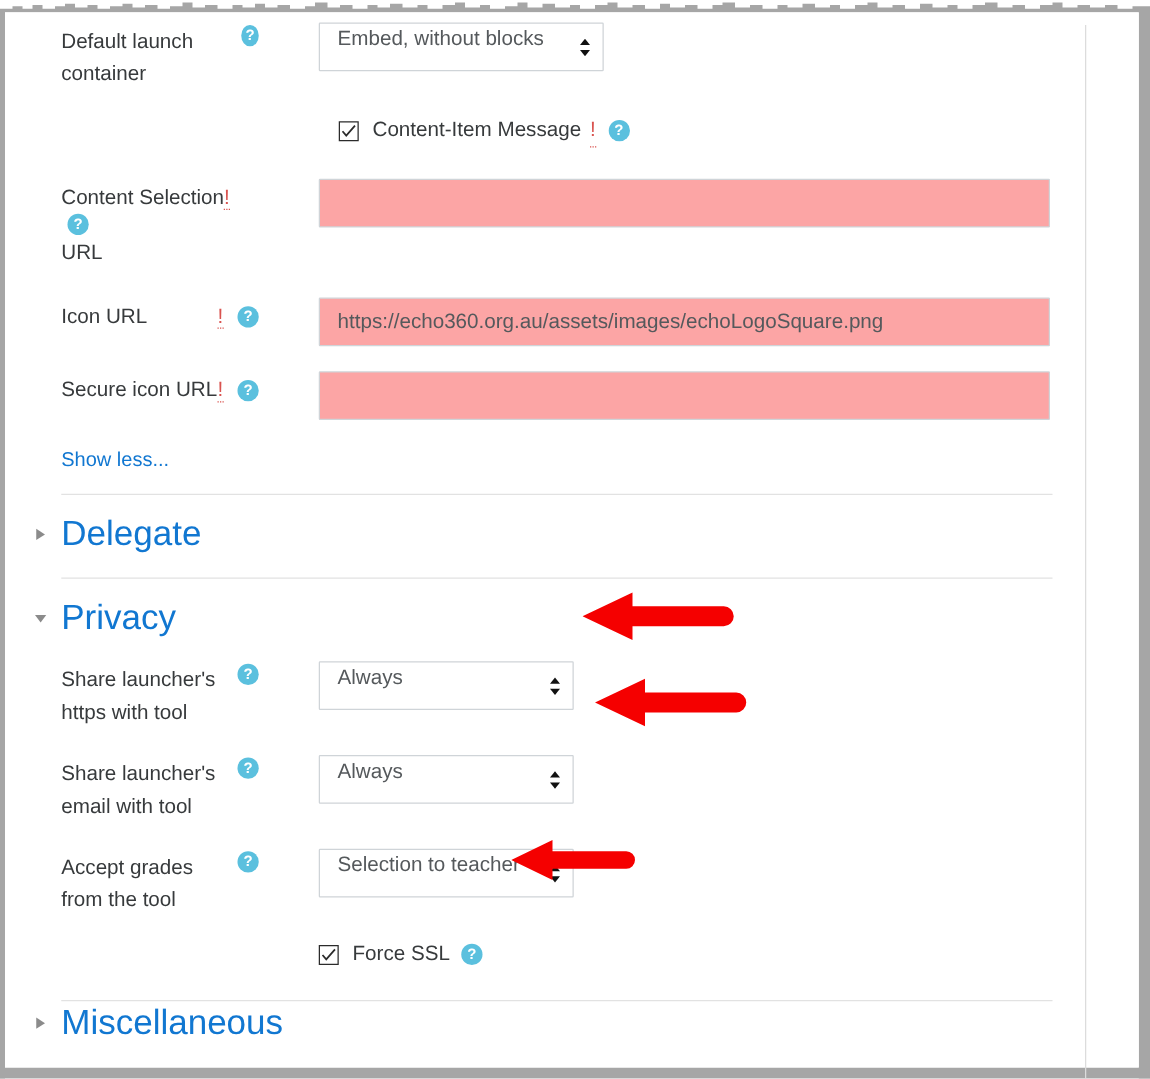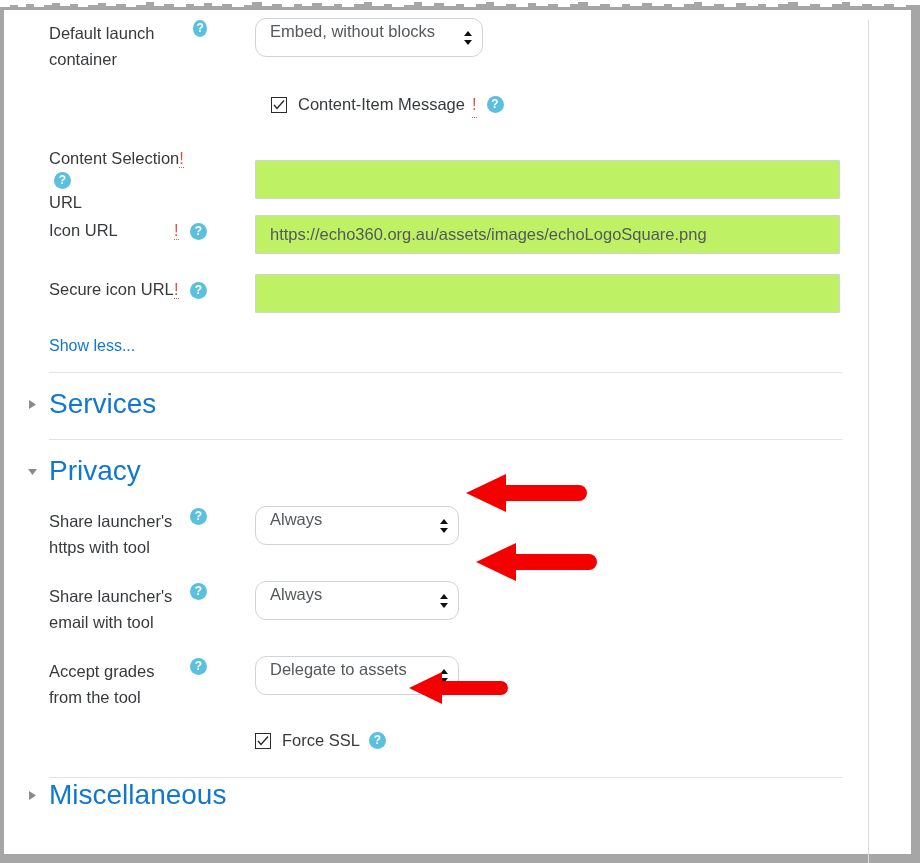--- a/index.html
+++ b/index.html
@@ -133,38 +133,38 @@
     display: inline-flex;
     align-items: center;
     height: 39px;
     border: 1px solid #cfd4d8;
     background: #ffffff;
     box-sizing: border-box;
     padding: 0 28px 12px 14px;
     color: #55595c;
     font-size: 16.5px;
     cursor: pointer;
-    border-radius: 11px;
+    border-radius: 1px;
   }
   .select .caret {
     position: absolute;
     right: 9px;
     top: 50%;
     transform: translateY(-50%);
     width: 10px;
     height: 16px;
   }
   .select-value { white-space: nowrap; }
 
   
   .text-input {
     display: block;
     height: 39px;
     border: 1px solid #cfd4d8;
-    background: #bef264;
+    background: #fca5a5;
     box-sizing: border-box;
     padding: 0 14px;
     color: #55595c;
     font-size: 16.5px;
     line-height: 37px;
     border-radius: 1px;
     white-space: nowrap;
     overflow: hidden;
     cursor: text;
   }
@@ -283,34 +283,34 @@
                   <polyline points="1,6 4,9.5 11,1.5" fill="none" stroke="#2b2b2b" stroke-width="1.4"></polyline>
                 </svg>
             </span>
             <span class="cb-label">Content-Item Message</span>
             <span class="adv" style="margin-left:7px;">!</span>
             <span class="help" style="margin-left:8px;">?</span>
           </div>
         </div>
       </div>
 
-      <div class="row" style="margin-top:25px;align-items:center;">
+      <div class="row" style="margin-top:25px;">
         <div class="label-col">
           <div>
             <span class="label-text">Content Selection</span><span class="adv">!</span>
             <span class="help" style="margin-left:5px;">?</span>
           </div>
           <div class="label-text">URL</div>
         </div>
         <div class="field-col">
           <div class="text-input" style="width:585px;" title=""></div>
         </div>
       </div>
 
-      <div class="row" style="">
+      <div class="row" style="margin-top:23px;">
         <div class="label-col">
           <div class="label-inline">
             <span class="label-text">Icon URL</span>
             <span style="white-space:nowrap;">
               <span class="adv">!</span>
               <span class="help" style="margin-left:5px;">?</span>
             </span>
           </div>
         </div>
         <div class="field-col">
@@ -338,21 +338,21 @@
       </div>
 
       <div class="divider" style="margin-top:17px;"></div>
 
       <div class="section-head" style="margin-top:14px;">
         <span class="tri">
           <svg width="9" height="11" viewBox="0 0 9 11">
               <polygon points="1,1 8,5.5 1,10" fill="#8b8b8b"></polygon>
             </svg>
         </span>
-        <span class="section-title">Services</span>
+        <span class="section-title">Delegate</span>
       </div>
 
       <div class="divider" style="margin-top:18px;"></div>
 
       <div class="section-head" style="margin-top:14px;">
         <span class="tri">
           <svg width="11" height="9" viewBox="0 0 11 9">
               <polygon points="1,2 10,2 5.5,8" fill="#8b8b8b"></polygon>
             </svg>
         </span>
@@ -410,21 +410,21 @@
           <div class="label-inline">
             <span>
               <span class="label-text">Accept grades</span><br>
               <span class="label-text">from the tool</span>
             </span>
             <span class="help">?</span>
           </div>
         </div>
         <div class="field-col">
           <div class="select" style="width:204px;">
-            <span class="select-value">Delegate to assets</span>
+            <span class="select-value">Selection to teacher</span>
             <span class="caret">
               <svg width="10" height="16" viewBox="0 0 10 16">
                   <polygon points="5,1 9,6 1,6" fill="#111"></polygon>
                   <polygon points="5,15 9,10 1,10" fill="#111"></polygon>
                 </svg>
             </span>
           </div>
         </div>
       </div>
 

